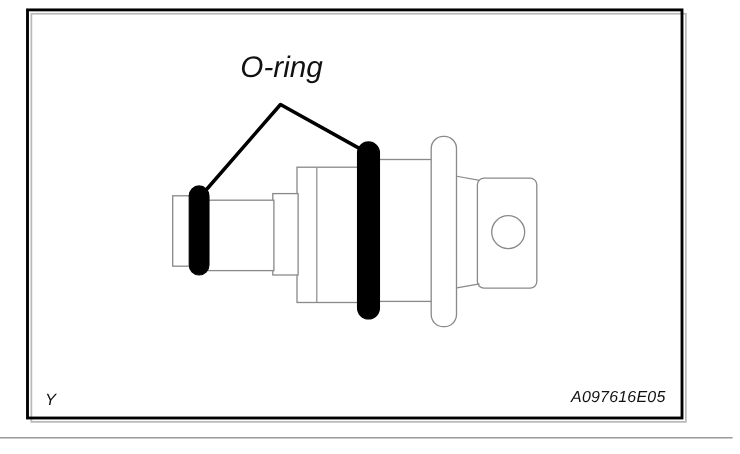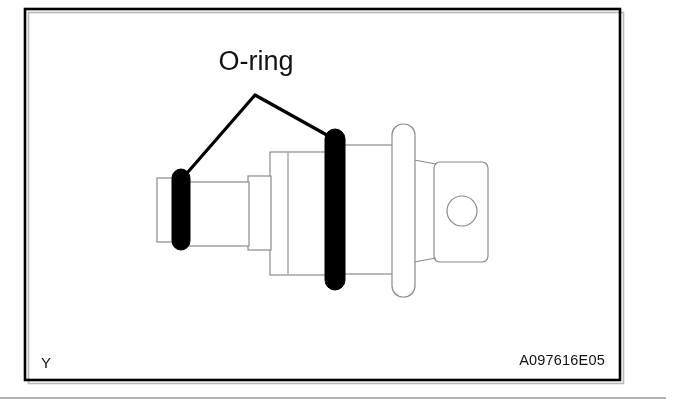--- a/index.html
+++ b/index.html
@@ -14,20 +14,21 @@
     font-family: "Liberation Sans", sans-serif;
     overflow: hidden;
     position: relative;
   }
   #page-root {
     position: absolute;
     left: 0; top: 0;
     width: 673px;
     height: 413px;
     background: #14b8a6;
+    font-style: italic;
   }
   #figure-svg {
     position: absolute;
     left: 0; top: 0;
     display: block;
   }
   .fig-label {
     font-family: "Liberation Sans", sans-serif;
     fill: #111111;
   }

